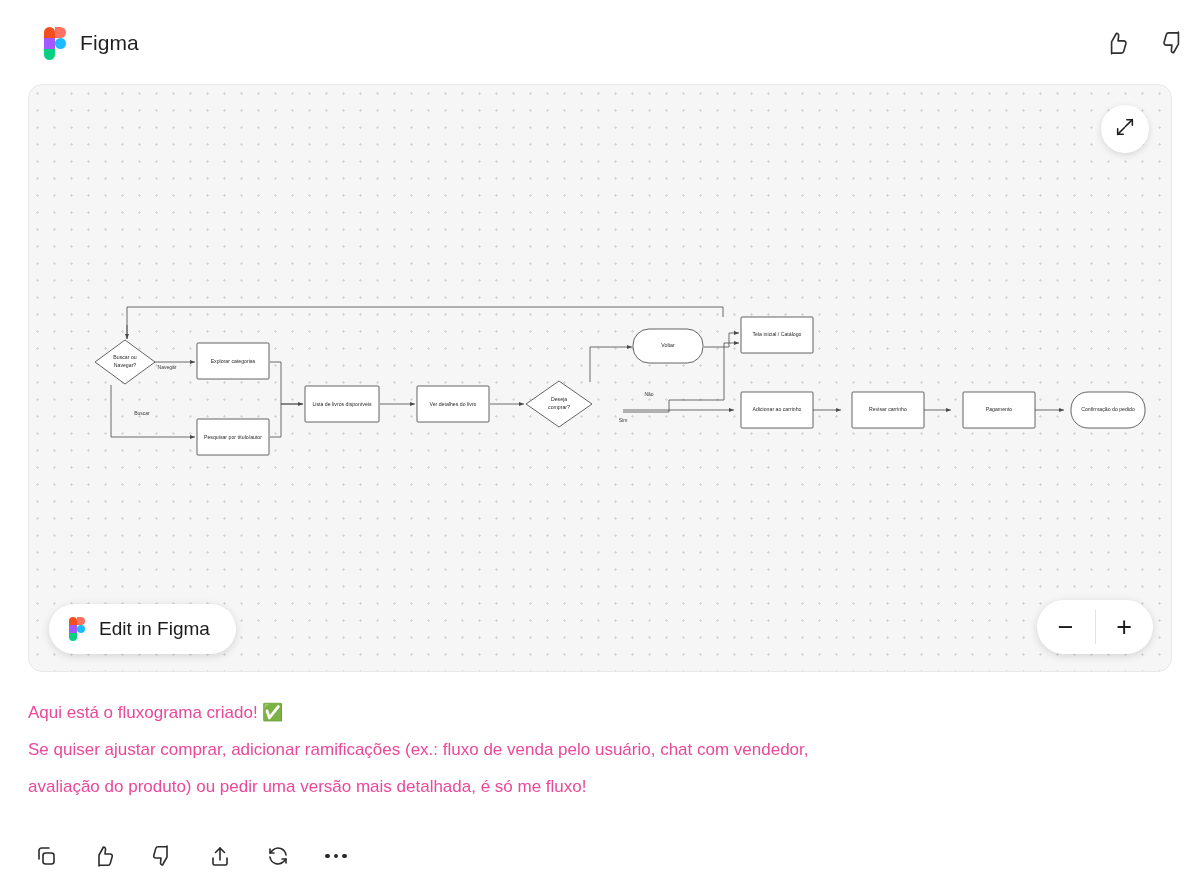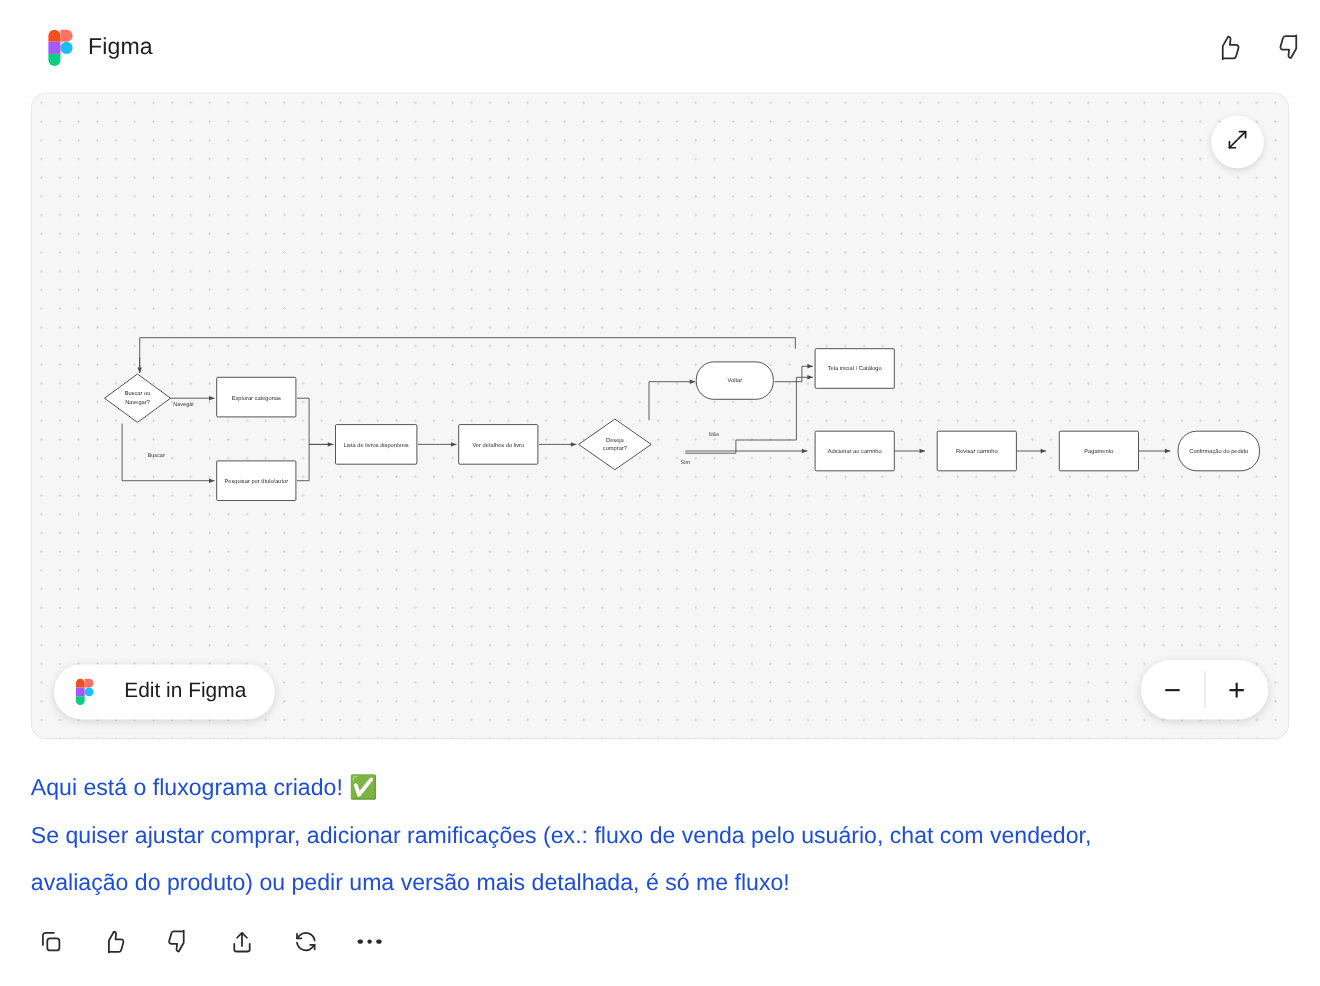--- a/index.html
+++ b/index.html
@@ -62,21 +62,21 @@
     box-shadow: 0 2px 7px rgba(0,0,0,0.13);
     display: flex; align-items: center; justify-content: center;
     cursor: pointer;
   }
 
   .edit-figma-btn {
     position: absolute; left: 20px; bottom: 17px;
     height: 50px; padding: 0 26px 0 20px;
     background: #fff; border-radius: 27px;
     box-shadow: 0 2px 9px rgba(0,0,0,0.14);
-    display: flex; align-items: center; gap: 28px;
+    display: flex; align-items: center; gap: 14px;
     cursor: pointer;
   }
   .edit-figma-btn .label { font-size: 19px; color: #1c1c1c; }
   .edit-figma-btn .figma-logo { width: 16px; height: 24px; }
   .edit-figma-btn .fl-1,.edit-figma-btn .fl-2,.edit-figma-btn .fl-3,
   .edit-figma-btn .fl-4,.edit-figma-btn .fl-5 { width: 8px; height: 8px; }
   .edit-figma-btn .fl-2 { left: 8px; }
   .edit-figma-btn .fl-3 { top: 8px; }
   .edit-figma-btn .fl-4 { left: 8px; top: 8px; }
   .edit-figma-btn .fl-5 { top: 16px; }
@@ -115,23 +115,23 @@
   .edge { fill: none; stroke: #4a4a4a; stroke-width: 0.8; }
 
   
   .message {
     position: absolute;
     left: 28px; top: 700px;
     width: 1120px;
   }
   .message p {
     margin: 0 0 10px 0;
-    font-size: 21px;
+    font-size: 17px;
     line-height: 1.58;
-    color: #1d4ed8;
+    color: #ec4899;
   }
 
   
   .actions {
     position: absolute;
     left: 30px; top: 840px;
     display: flex; align-items: center; gap: 26px;
   }
   .action-icon {
     width: 32px; height: 32px;

